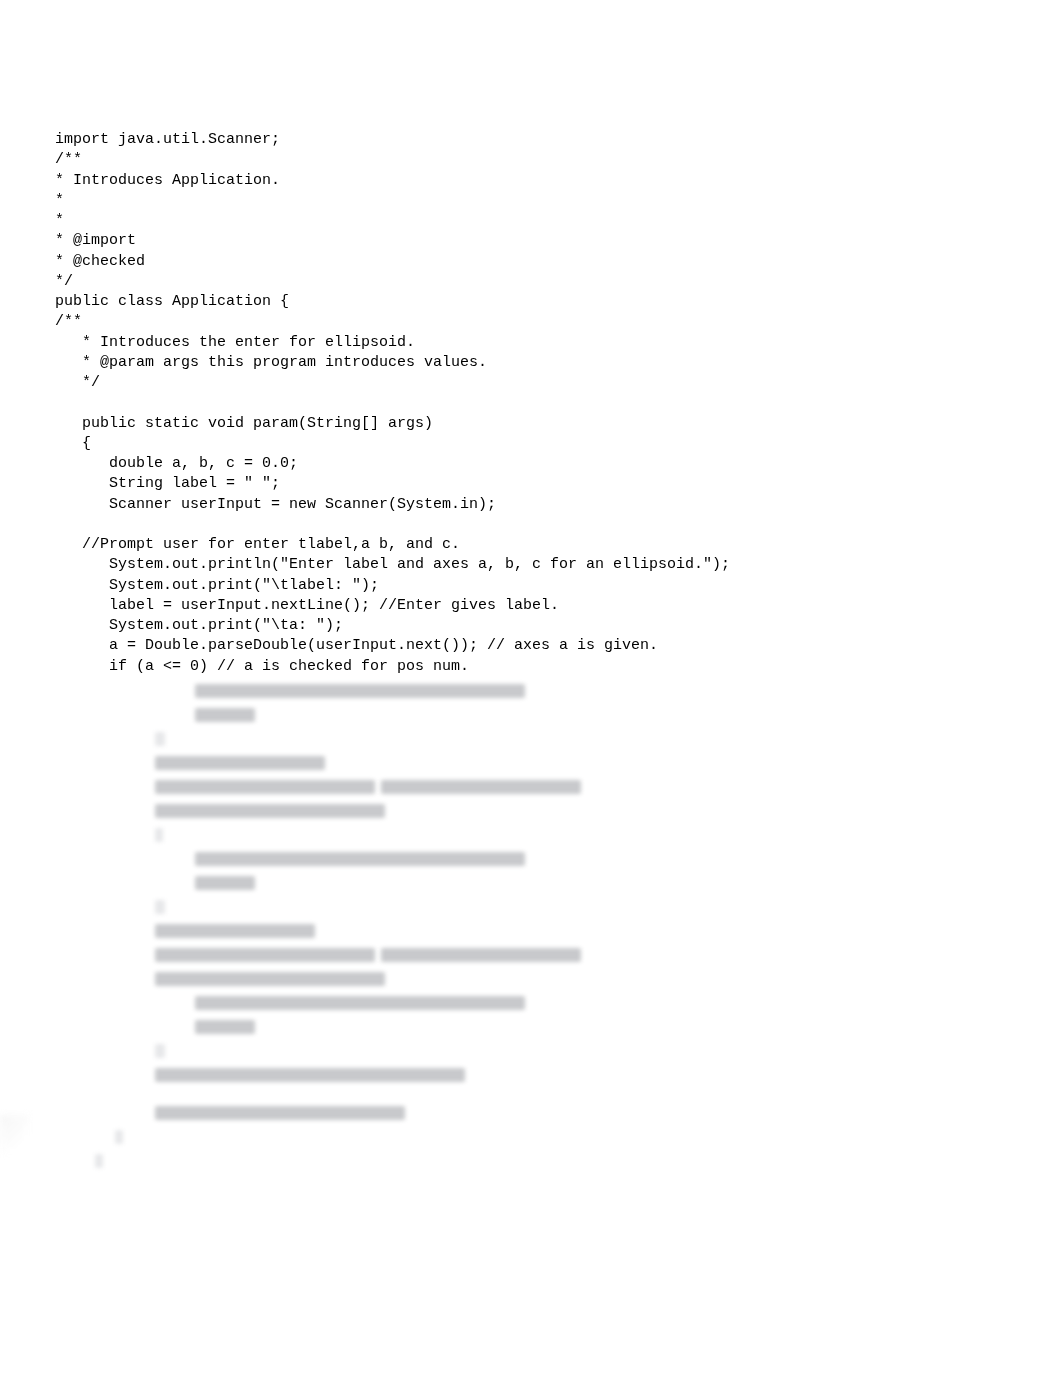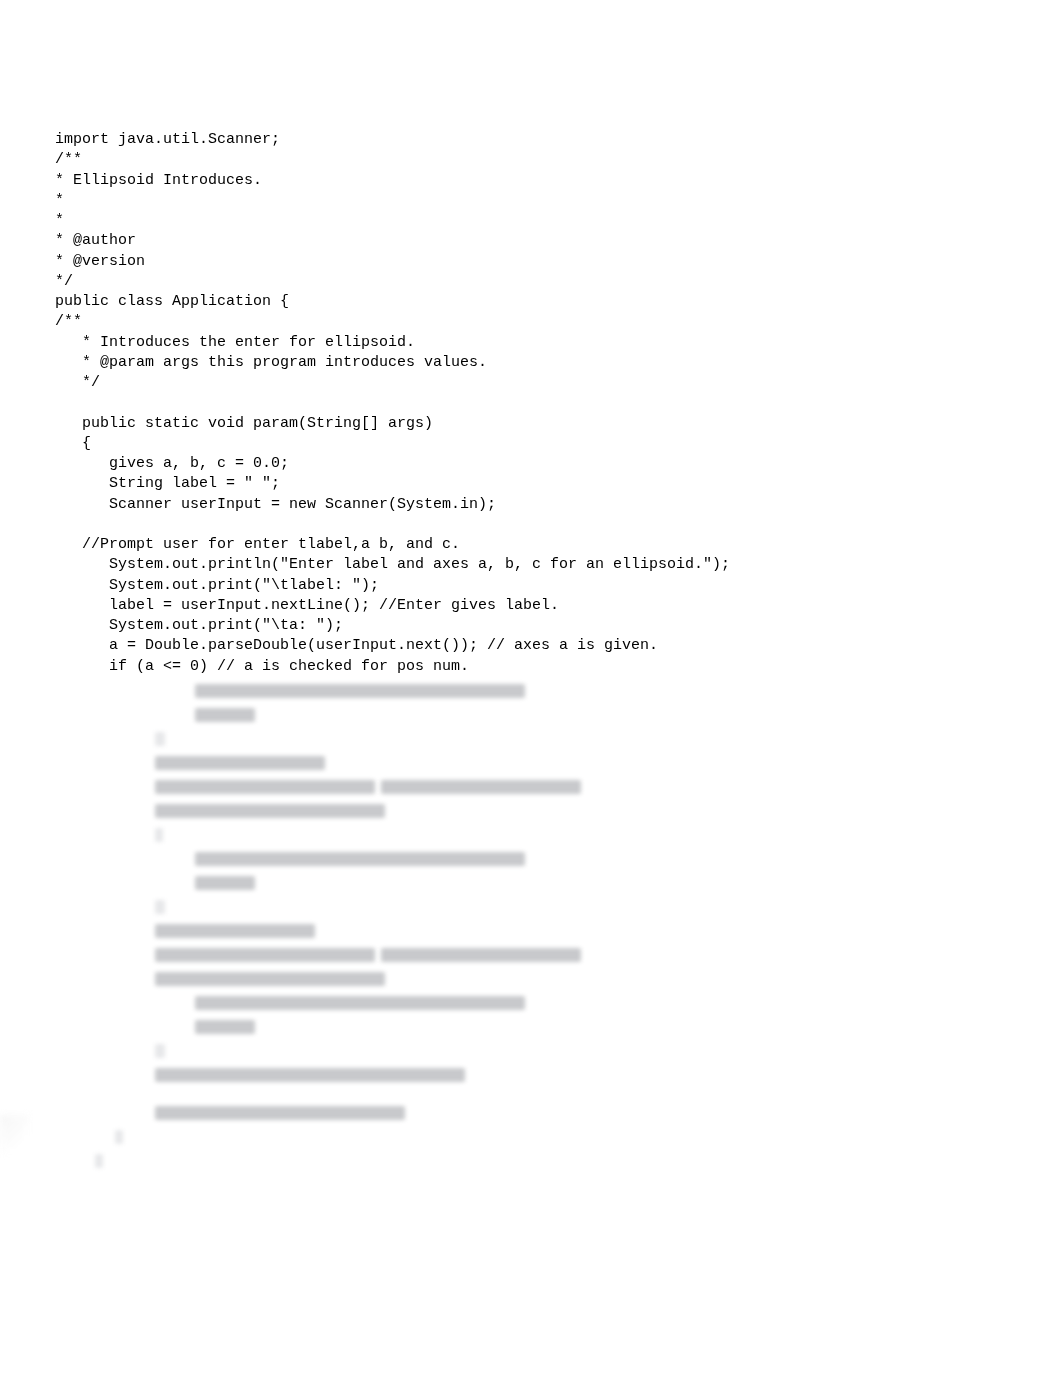--- a/index.html
+++ b/index.html
@@ -55,35 +55,35 @@
     opacity: 0.6;
   }
 </style>
 </head>
 <body>
 
 <div class="page">
 
   <pre class="code"><span>import java.util.Scanner;</span>
 <span>/**</span>
-<span>* Ellipsoid Introduces.</span>
+<span>* Introduces Application.</span>
 <span>*</span>
 <span>*</span>
-<span>* @author</span>
-<span>* @version</span>
+<span>* @import</span>
+<span>* @checked</span>
 <span>*/</span>
 <span>public class Application {</span>
 <span>/**</span>
 <span>   * Introduces the enter for ellipsoid.</span>
 <span>   * @param args this program introduces values.</span>
 <span>   */</span>
 <span></span>
 <span>   public static void param(String[] args)</span>
 <span>   {</span>
-<span>      gives a, b, c = 0.0;</span>
+<span>      double a, b, c = 0.0;</span>
 <span>      String label = " ";</span>
 <span>      Scanner userInput = new Scanner(System.in);</span>
 <span></span>
 <span>   //Prompt user for enter tlabel,a b, and c.</span>
 <span>      System.out.println("Enter label and axes a, b, c for an ellipsoid.");</span>
 <span>      System.out.print("\tlabel: ");</span>
 <span>      label = userInput.nextLine(); //Enter gives label.</span>
 <span>      System.out.print("\ta: ");</span>
 <span>      a = Double.parseDouble(userInput.next()); // axes a is given.</span>
 <span>      if (a &lt;= 0) // a is checked for pos num.</span></pre>

